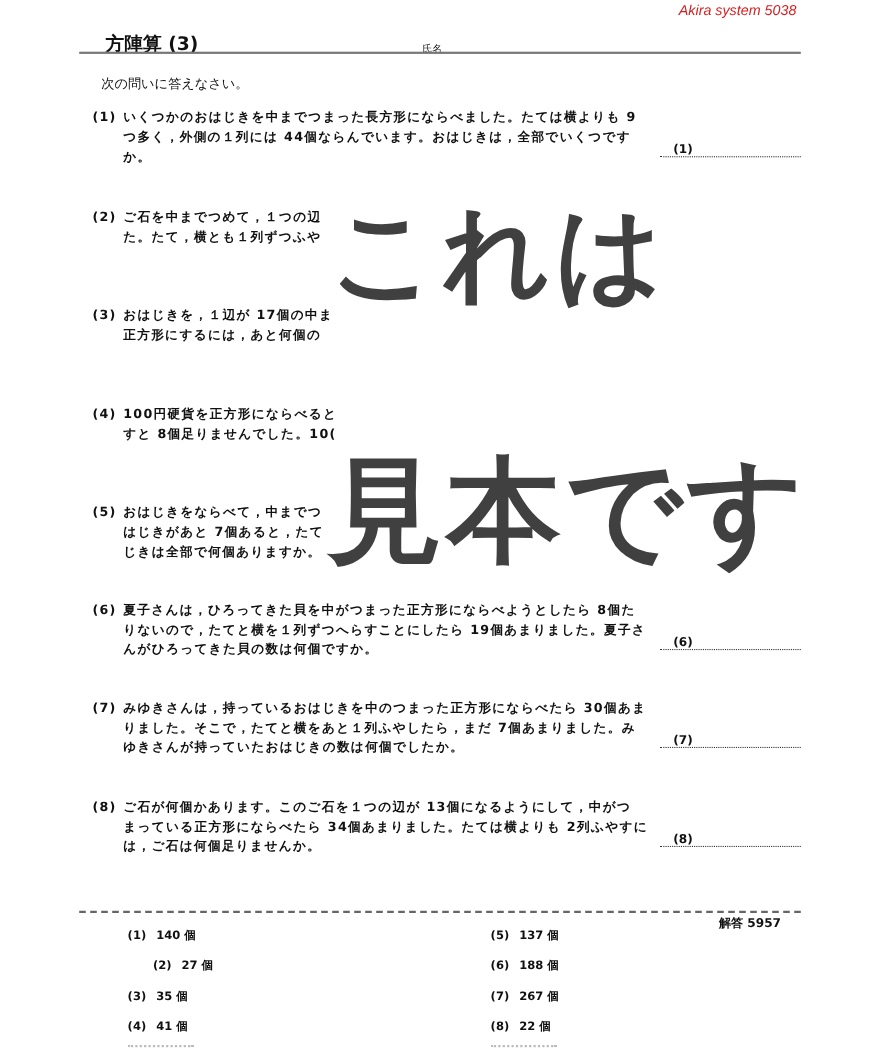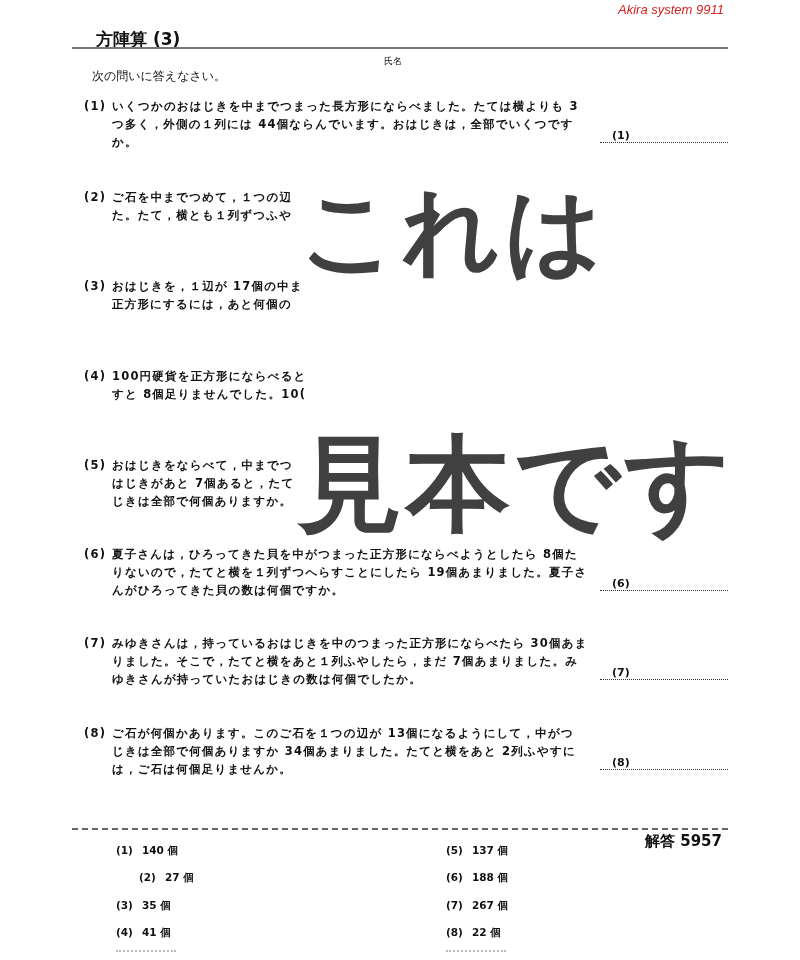--- a/index.html
+++ b/index.html
@@ -1,55 +1,55 @@
 <!DOCTYPE html>
 <html><head>
 <meta charset="utf-8">
 <style>
   html, body { margin: 0; padding: 0; background: #ffffff; }
   body { width: 800px; height: 960px; position: relative; overflow: hidden;
          font-family: "DejaVu Sans", sans-serif; color: #111; }
   .brand { position: absolute; right: 76px; top: 2px; color: #d62020;
            font-family: "Liberation Sans", sans-serif; font-style: italic; font-size: 13px; }
   .title { position: absolute; left: 96px; top: 28px; font-size: 17px; font-weight: bold; }
-  .name-label { position: absolute; left: 384px; top: 38px; font-size: 9px; margin-top: 17px; }
+  .name-label { position: absolute; left: 384px; top: 38px; font-size: 9px; }
   .header-rule { position: absolute; left: 72px; top: 47px; width: 656px; height: 0;
                  border-top: 2px solid #777; }
   .instruction { position: absolute; left: 92px; top: 68px; font-size: 12px; font-weight: normal; }
   .q { position: absolute; left: 84px; width: 510px; font-size: 11.5px; font-weight: bold;
        line-height: 18px; letter-spacing: 1.2px; }
   .q .num { position: absolute; left: 0; top: 0; }
   .q .text { display: block; margin-left: 28px; white-space: pre-line; }
   .ans-slot { position: absolute; left: 600px; width: 128px; height: 14px;
               border-bottom: 1px dotted #333; font-size: 11px; font-weight: bold; }
   .ans-slot span { position: absolute; left: 12px; bottom: 0; }
   .cut-line { position: absolute; left: 72px; top: 828px; width: 656px; height: 0;
               border-top: 2px dashed #666; }
-  .key-label { position: absolute; right: 78px; top: 832px; font-size: 15px; font-weight: bold; }
+  .key-label { position: absolute; right: 90px; top: 832px; font-size: 11px; font-weight: bold; }
   .key-item { position: absolute; font-size: 10.5px; font-weight: bold; }
   .key-item .k-num { display: inline-block; width: 26px; }
   .faded { color: #999; }
   .wm { position: absolute; color: #404040; font-weight: bold; font-family: "DejaVu Sans", sans-serif;
         letter-spacing: 4px; }
   .wm1 { left: 300px; top: 168px; font-size: 96px; }
-  .wm2 { left: 298px; top: 416px; font-size: 104px; }
+  .wm2 { left: 298px; top: 396px; font-size: 104px; }
 </style>
 </head>
 <body>
 
-<div class="brand">Akira system  9911</div>
+<div class="brand">Akira system  5038</div>
 <div class="title">方陣算 (3)</div>
 <div class="name-label">氏名</div>
 <div class="header-rule"></div>
 
 <div class="instruction">次の問いに答えなさい。</div>
 
 <div class="q" style="top:97px;">
   <span class="num">(1)</span>
-  <span class="text">いくつかのおはじきを中までつまった長方形にならべました。たては横よりも 3
+  <span class="text">いくつかのおはじきを中までつまった長方形にならべました。たては横よりも 9
 つ多く，外側の１列には 44個ならんでいます。おはじきは，全部でいくつです
 か。</span>
 </div>
 <div class="ans-slot" style="top:128px;">
   <span>(1)</span>
 </div>
 
 <div class="q" style="top:188px;">
   <span class="num">(2)</span>
   <span class="text">ご石を中までつめて，１つの辺
@@ -91,21 +91,21 @@
 りました。そこで，たてと横をあと１列ふやしたら，まだ 7個あまりました。み
 ゆきさんが持っていたおはじきの数は何個でしたか。</span>
 </div>
 <div class="ans-slot" style="top:665px;">
   <span>(7)</span>
 </div>
 
 <div class="q" style="top:724px;">
   <span class="num">(8)</span>
   <span class="text">ご石が何個かあります。このご石を１つの辺が 13個になるようにして，中がつ
-じきは全部で何個ありますか 34個あまりました。たてと横をあと 2列ふやすに
+まっている正方形にならべたら 34個あまりました。たては横よりも 2列ふやすに
 は，ご石は何個足りませんか。</span>
 </div>
 <div class="ans-slot" style="top:755px;">
   <span>(8)</span>
 </div>
 
 <div class="wm wm1">これは</div>
 <div class="wm wm2">見本です</div>
 
 <div class="cut-line"></div>

